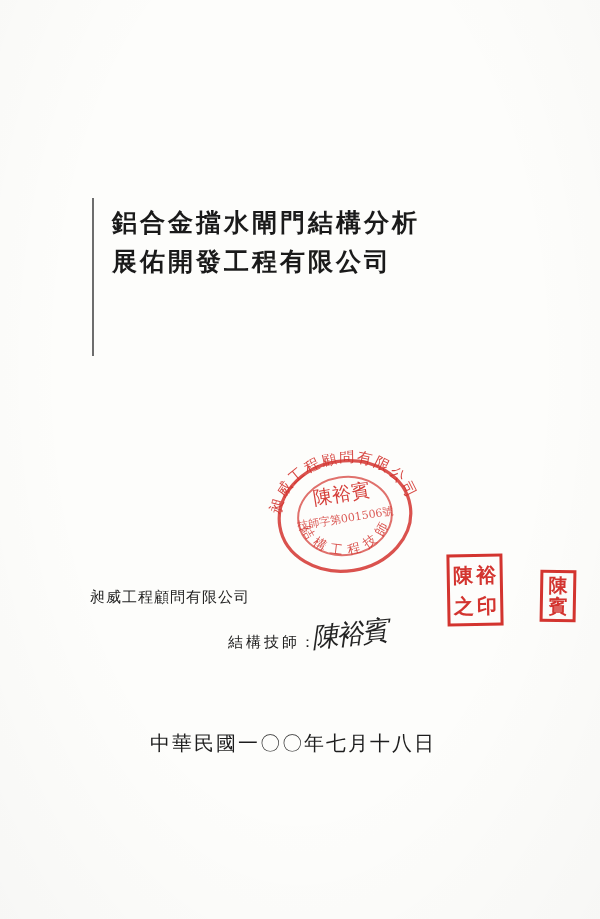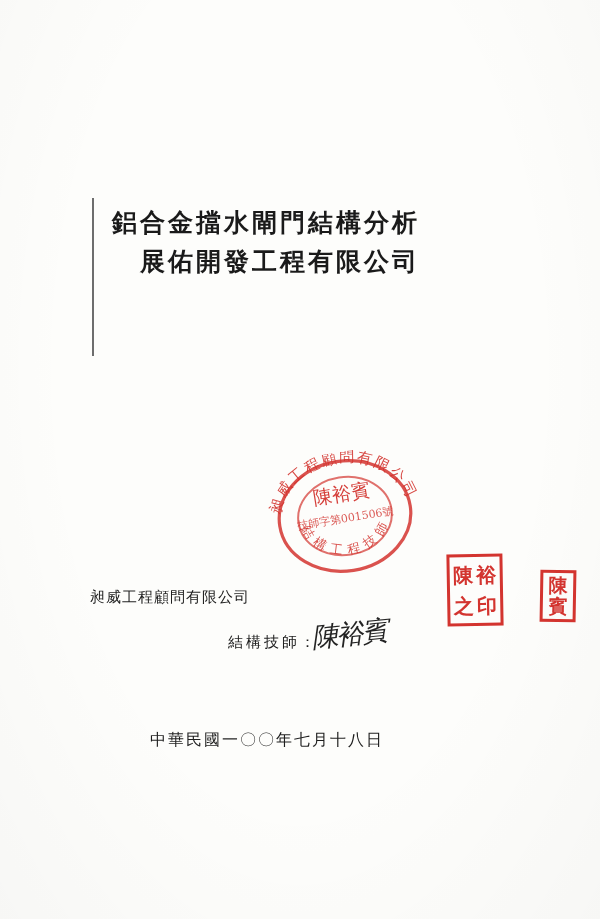--- a/index.html
+++ b/index.html
@@ -30,21 +30,20 @@
 
   
   .title-block {
     position: absolute;
     left: 92px;
     top: 198px;
     padding-left: 18px;
     border-left: 2px solid #6d6d6d;
     height: 158px;
     box-sizing: border-box;
-    text-align: right;
   }
   .title-line {
     font-size: 25px;
     letter-spacing: 3px;
     color: #1a1a1a;
     font-weight: 600;
     line-height: 1.0;
     white-space: nowrap;
     font-family: "DejaVu Serif", "Liberation Serif", serif;
   }
@@ -88,21 +87,21 @@
     transform: rotate(-6deg);
     white-space: nowrap;
     opacity: 0.92;
   }
 
   
   .date-line {
     position: absolute;
     left: 150px;
     top: 730px;
-    font-size: 16px;
+    font-size: 20px;
     letter-spacing: 2px;
     color: #1d1d1d;
     white-space: nowrap;
   }
 
   
   .round-stamp {
     position: absolute;
     left: 266px;
     top: 452px;

